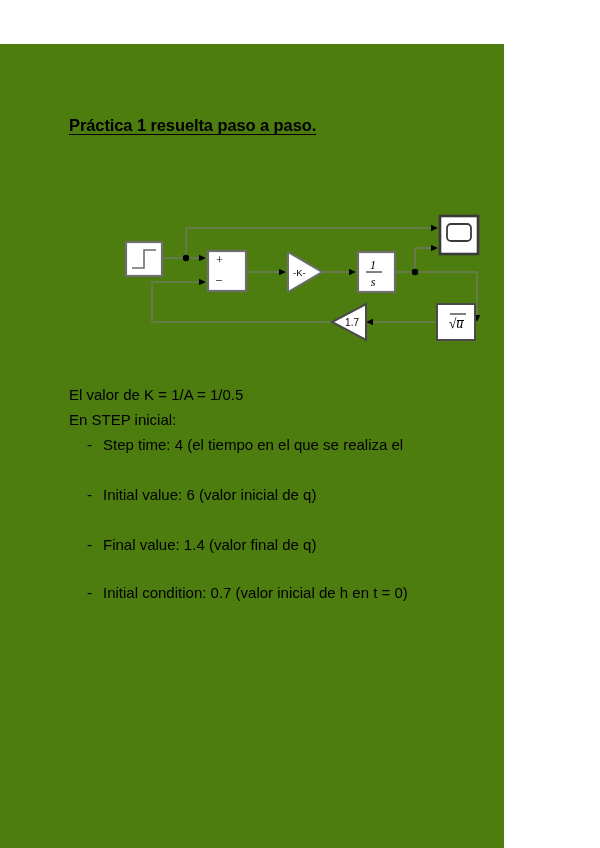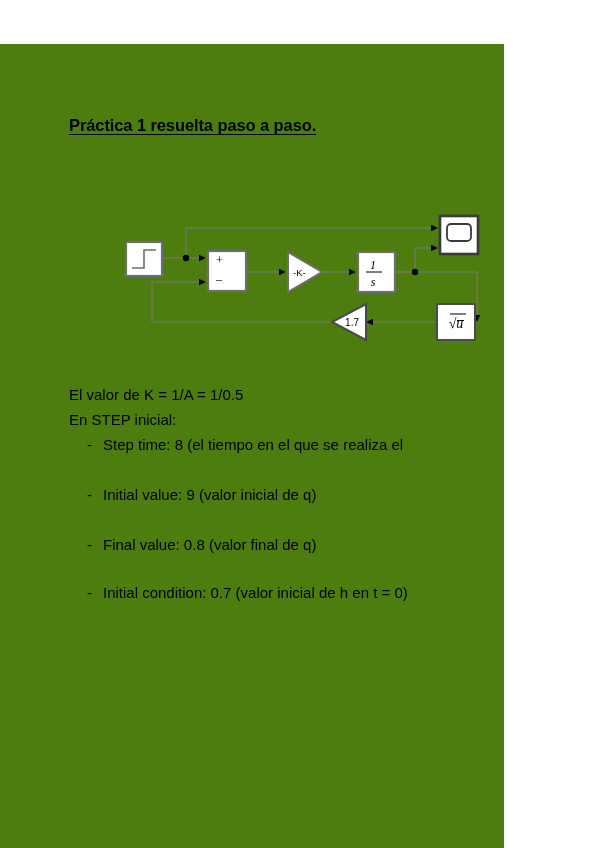--- a/index.html
+++ b/index.html
@@ -149,36 +149,36 @@
 
   <div class="body-text">
 
     <div class="line">El valor de K = 1/A = 1/0.5</div>
 
     <div class="line">En STEP inicial:</div>
 
     <div class="bullet">
       <span class="dash">-</span>
       <span class="btext">
-        <span class="wrap-line">Step time: 8 (el tiempo en el que se realiza el</span>
+        <span class="wrap-line">Step time: 4 (el tiempo en el que se realiza el</span>
       </span>
     </div>
 
     <div class="gap-md"></div>
 
     <div class="bullet">
       <span class="dash">-</span>
-      <span class="btext">Initial value: 9 (valor inicial de q)</span>
+      <span class="btext">Initial value: 6 (valor inicial de q)</span>
     </div>
 
     <div class="gap-md"></div>
 
     <div class="bullet">
       <span class="dash">-</span>
-      <span class="btext">Final value: 0.8 (valor final de q)</span>
+      <span class="btext">Final value: 1.4 (valor final de q)</span>
     </div>
 
     <div class="gap-sm"></div>
 
 
     <div class="bullet">
       <span class="dash">-</span>
       <span class="btext">Initial condition: 0.7 (valor inicial de h en t = 0)</span>
     </div>
 

